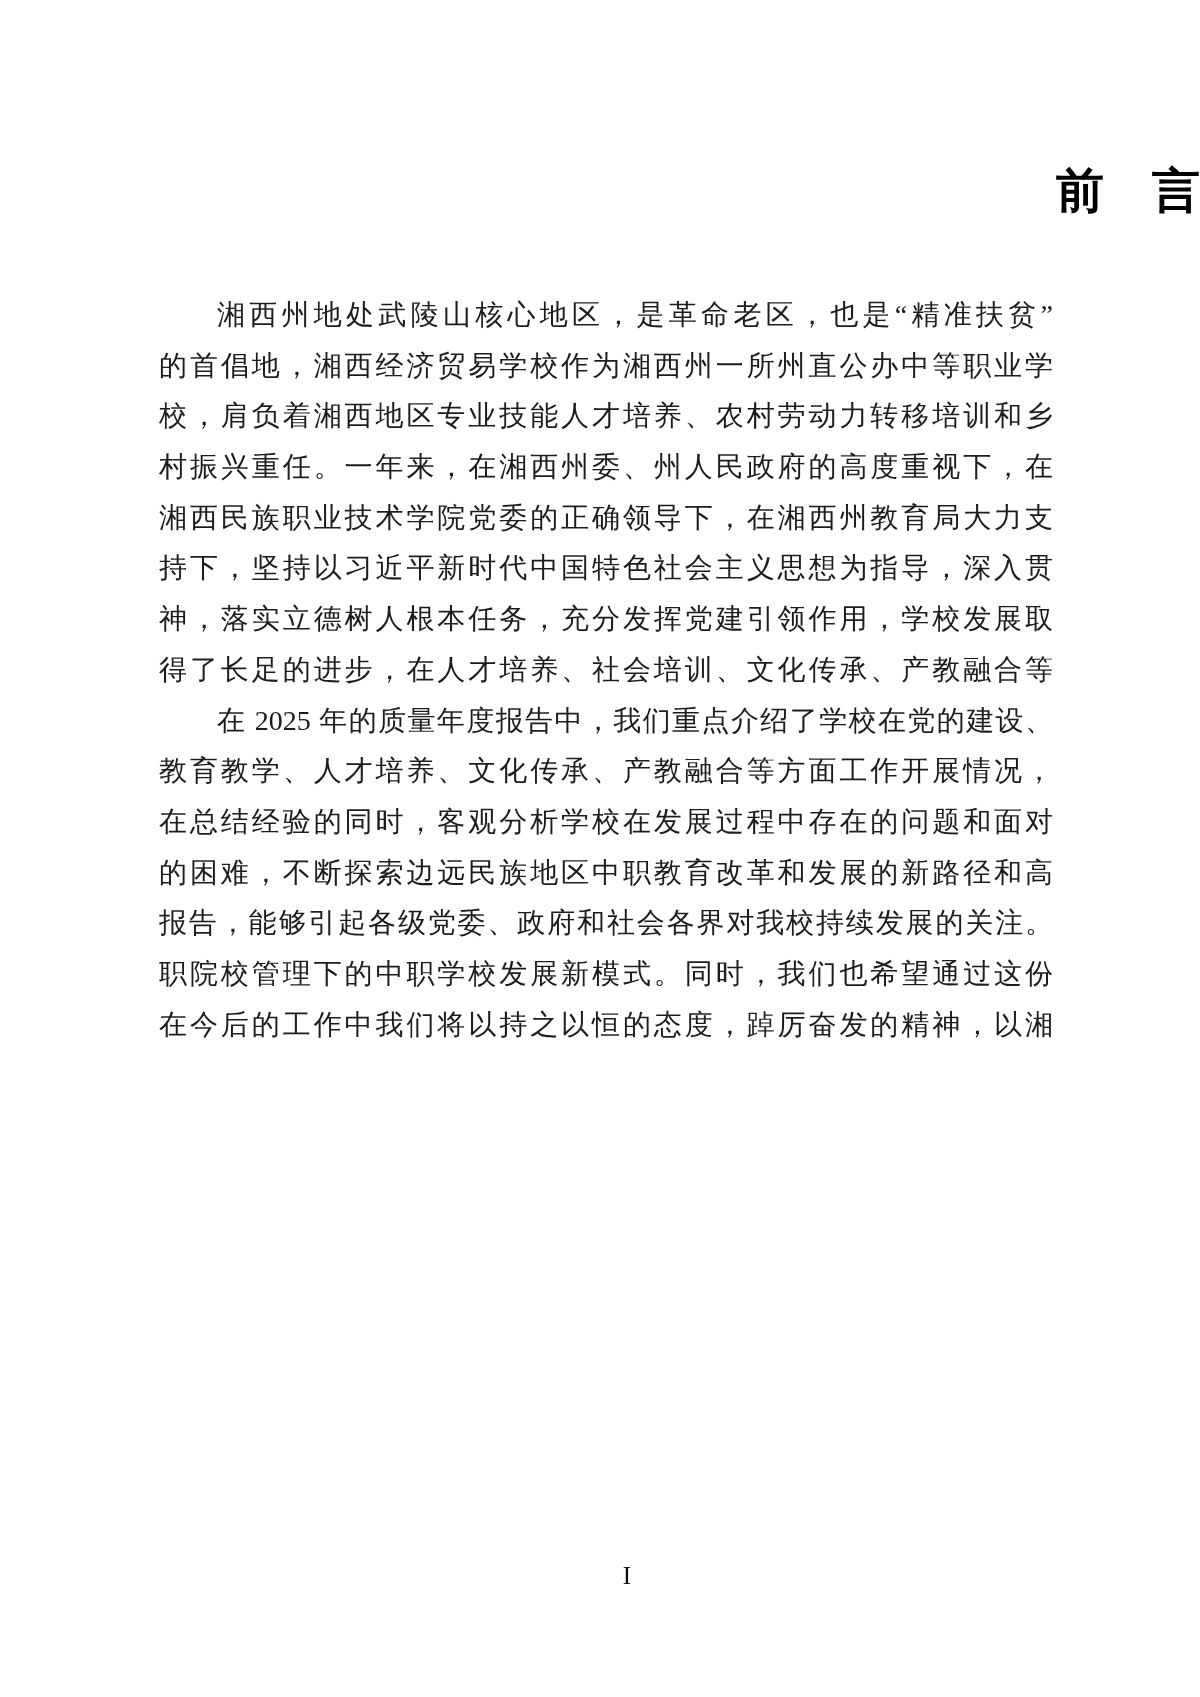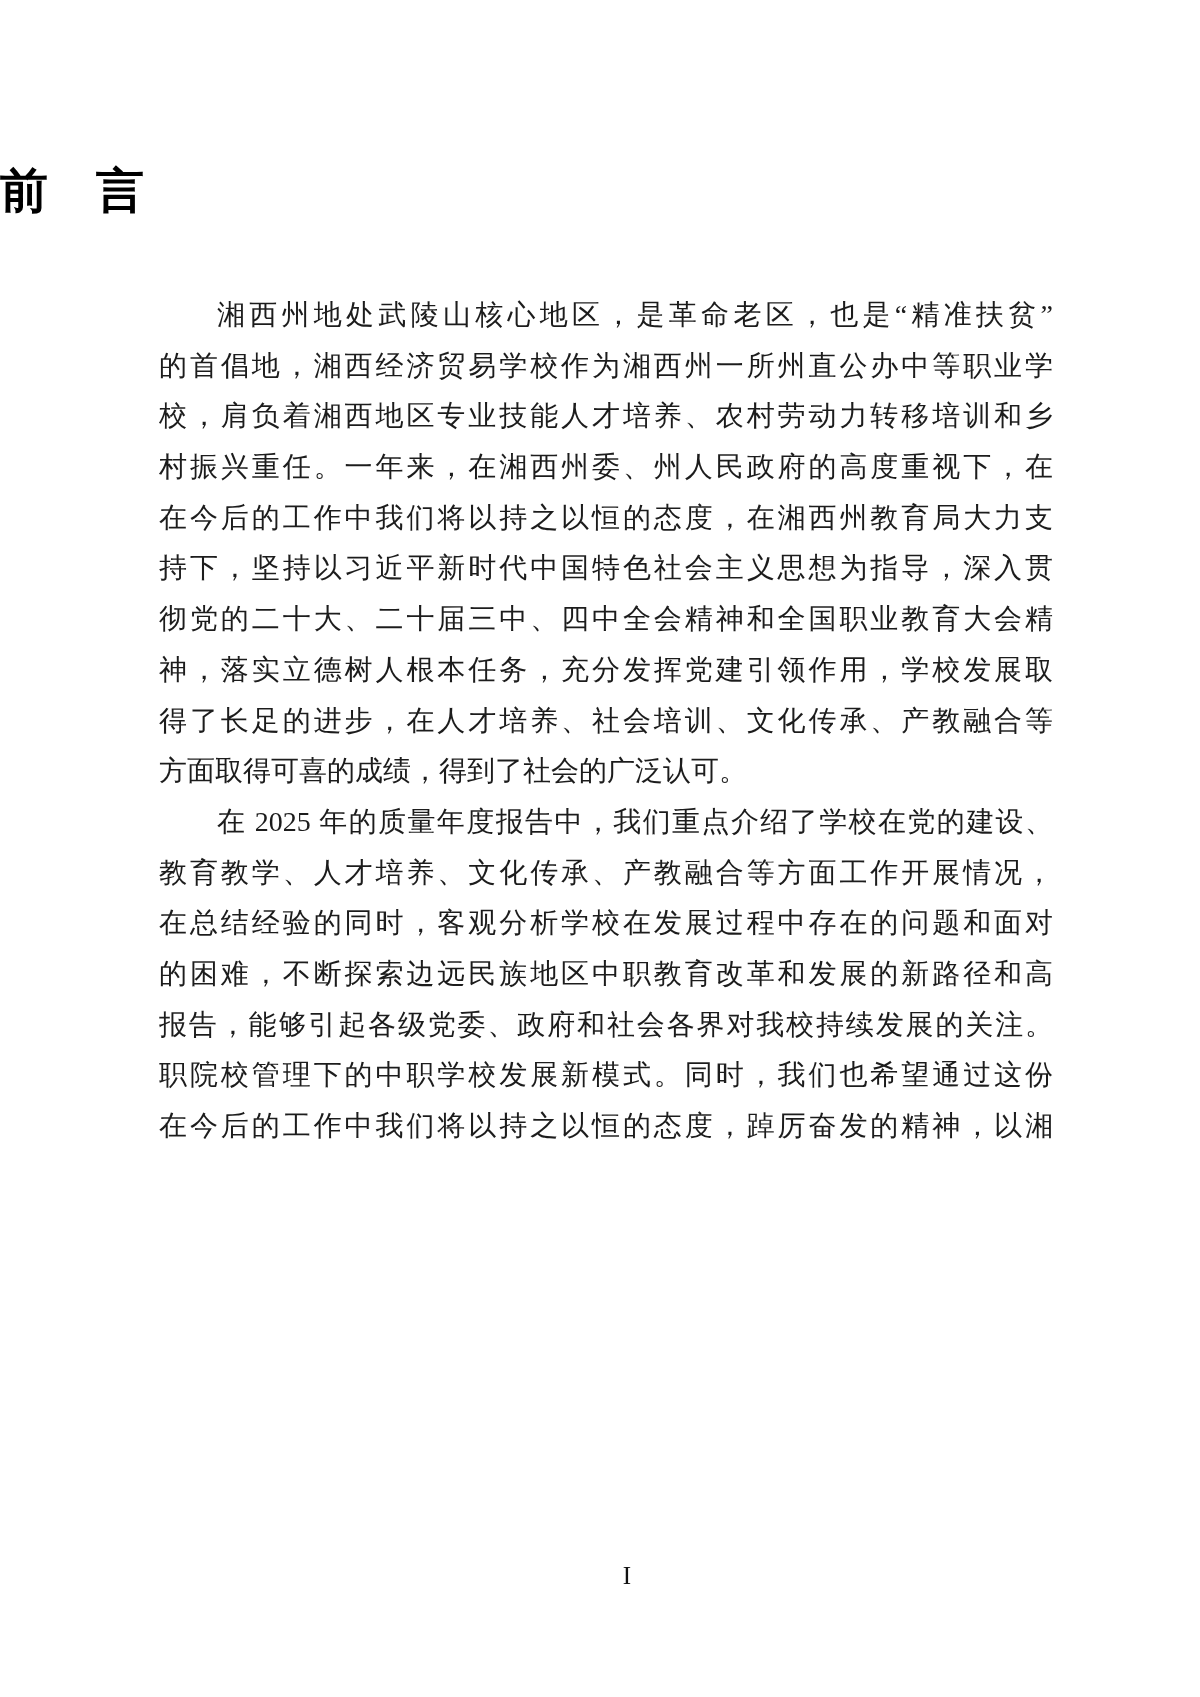--- a/index.html
+++ b/index.html
@@ -15,21 +15,21 @@
     overflow: hidden;
     font-family: "Liberation Serif", "DejaVu Serif", serif;
     color: #1a1a1a;
   }
   .doc-title {
     position: absolute;
     top: 166px;
     left: 0;
     width: 1200px;
     margin: 0;
-    text-align: left;
+    text-align: right;
     font-size: 48px;
     line-height: 50px;
     font-weight: bold;
     color: #000000;
     letter-spacing: 0;
   }
   .doc-body {
     position: absolute;
     top: 290px;
     left: 159px;
@@ -69,26 +69,24 @@
 
 <div class="page">
 
   <h1 class="doc-title">前　言</h1>
 
   <div class="doc-body" id="doc-body">
       <div class="body-line para-first">湘西州地处武陵山核心地区，是革命老区，也是“精准扶贫”</div>
       <div class="body-line">的首倡地，湘西经济贸易学校作为湘西州一所州直公办中等职业学</div>
       <div class="body-line">校，肩负着湘西地区专业技能人才培养、农村劳动力转移培训和乡</div>
       <div class="body-line">村振兴重任。一年来，在湘西州委、州人民政府的高度重视下，在</div>
-      <div class="body-line">在今后的工作中我们将以持之以恒的态度，在湘西州教育局大力支</div>
+      <div class="body-line">湘西民族职业技术学院党委的正确领导下，在湘西州教育局大力支</div>
       <div class="body-line">持下，坚持以习近平新时代中国特色社会主义思想为指导，深入贯</div>
-      <div class="body-line">彻党的二十大、二十届三中、四中全会精神和全国职业教育大会精</div>
       <div class="body-line">神，落实立德树人根本任务，充分发挥党建引领作用，学校发展取</div>
       <div class="body-line">得了长足的进步，在人才培养、社会培训、文化传承、产教融合等</div>
-      <div class="body-line para-last">方面取得可喜的成绩，得到了社会的广泛认可。</div>
       <div class="body-line para-first">在 2025 年的质量年度报告中，我们重点介绍了学校在党的建设、</div>
       <div class="body-line">教育教学、人才培养、文化传承、产教融合等方面工作开展情况，</div>
       <div class="body-line">在总结经验的同时，客观分析学校在发展过程中存在的问题和面对</div>
       <div class="body-line">的困难，不断探索边远民族地区中职教育改革和发展的新路径和高</div>
       <div class="body-line">报告，能够引起各级党委、政府和社会各界对我校持续发展的关注。</div>
       <div class="body-line">职院校管理下的中职学校发展新模式。同时，我们也希望通过这份</div>
       <div class="body-line">在今后的工作中我们将以持之以恒的态度，踔厉奋发的精神，以湘</div>
     </div>
 
   <div class="page-number">I</div>

